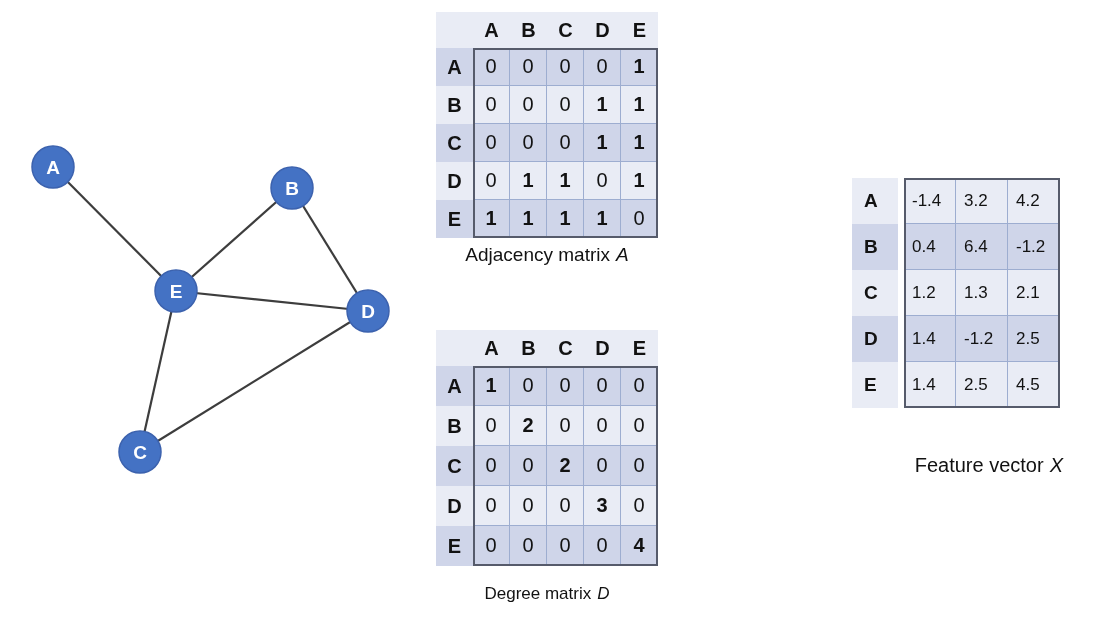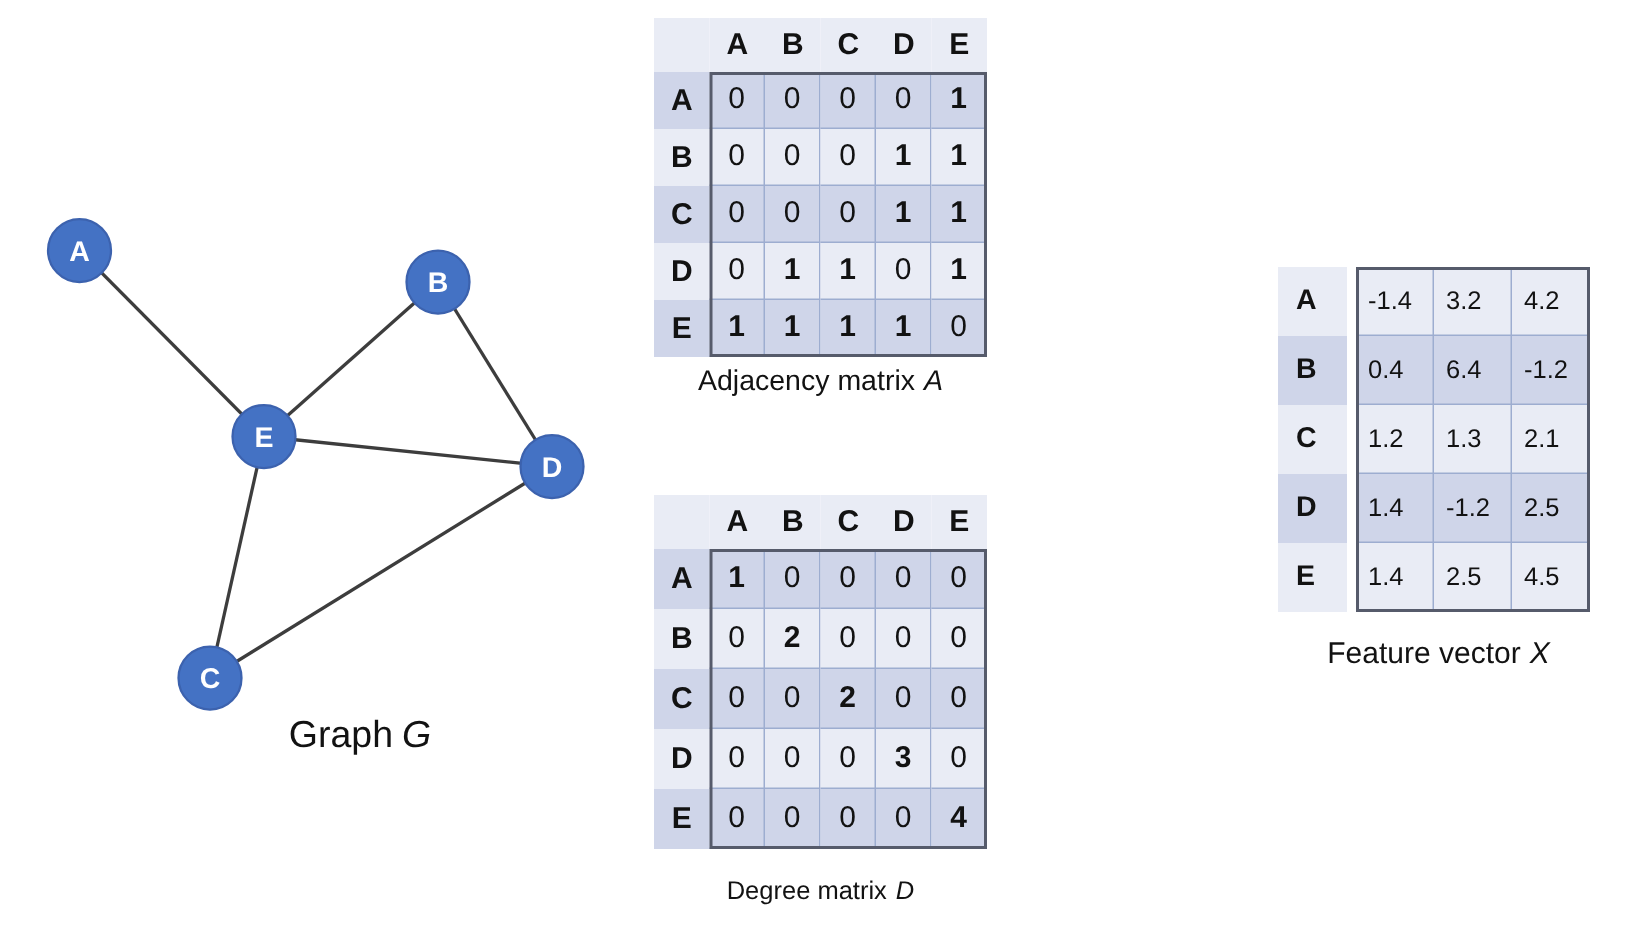--- a/index.html
+++ b/index.html
@@ -39,21 +39,21 @@
   #adjacency-table .outline{left:37px;top:36px;width:185px;height:190px;}
   #degree-table .outline{left:37px;top:36px;width:185px;height:200px;}
   #feature-table .outline{left:52px;top:0;width:156px;height:230px;}
 
   
   .caption{position:absolute;font-weight:400;color:var(--ink);white-space:nowrap;}
   .caption .sym{font-style:italic;margin-left:6px;}
   #cap-graph{left:140px;top:476px;width:200px;text-align:center;font-size:25px;}
   #cap-adjacency{left:436px;top:244px;width:222px;text-align:center;font-size:19px;}
   #cap-degree{left:436px;top:584px;width:222px;text-align:center;font-size:17px;}
-  #cap-feature{left:855px;top:425px;width:208px;text-align:center;font-size:20px;}
+  #cap-feature{left:855px;top:454px;width:208px;text-align:right;font-size:20px;}
 </style>
 </head>
 <body>
 
 <div id="canvas">
 
   <svg id="graph-svg" width="440" height="520">
       <line x1="53" y1="167" x2="176" y2="291" stroke="#3d3d3d" stroke-width="2.2"></line>
       <line x1="292" y1="188" x2="176" y2="291" stroke="#3d3d3d" stroke-width="2.2"></line>
       <line x1="292" y1="188" x2="368" y2="311" stroke="#3d3d3d" stroke-width="2.2"></line>
@@ -65,21 +65,20 @@
       <circle cx="292" cy="188" r="21" fill="#4472c4" stroke="#3c62ae" stroke-width="1.5"></circle>
       <text x="292" y="188" dy="0.36em" text-anchor="middle" fill="#ffffff" font-size="19" font-weight="bold" font-family="&quot;Liberation Sans&quot;, sans-serif">B</text>
       <circle cx="140" cy="452" r="21" fill="#4472c4" stroke="#3c62ae" stroke-width="1.5"></circle>
       <text x="140" y="452" dy="0.36em" text-anchor="middle" fill="#ffffff" font-size="19" font-weight="bold" font-family="&quot;Liberation Sans&quot;, sans-serif">C</text>
       <circle cx="368" cy="311" r="21" fill="#4472c4" stroke="#3c62ae" stroke-width="1.5"></circle>
       <text x="368" y="311" dy="0.36em" text-anchor="middle" fill="#ffffff" font-size="19" font-weight="bold" font-family="&quot;Liberation Sans&quot;, sans-serif">D</text>
       <circle cx="176" cy="291" r="21" fill="#4472c4" stroke="#3c62ae" stroke-width="1.5"></circle>
       <text x="176" y="291" dy="0.36em" text-anchor="middle" fill="#ffffff" font-size="19" font-weight="bold" font-family="&quot;Liberation Sans&quot;, sans-serif">E</text>
     </svg>
 
-  <div class="caption" id="cap-graph"><span>Graph</span><span class="sym">G</span></div>
 
   <div class="mtable" id="adjacency-table">
     <div class="outline"></div>
   <div class="mcell corner hdrbg"></div>
       <div class="mcell colhead hdrbg">A</div>
       <div class="mcell colhead hdrbg">B</div>
       <div class="mcell colhead hdrbg">C</div>
       <div class="mcell colhead hdrbg">D</div>
       <div class="mcell colhead hdrbg">E</div>
       <div class="mcell rowhead dark">A</div>

